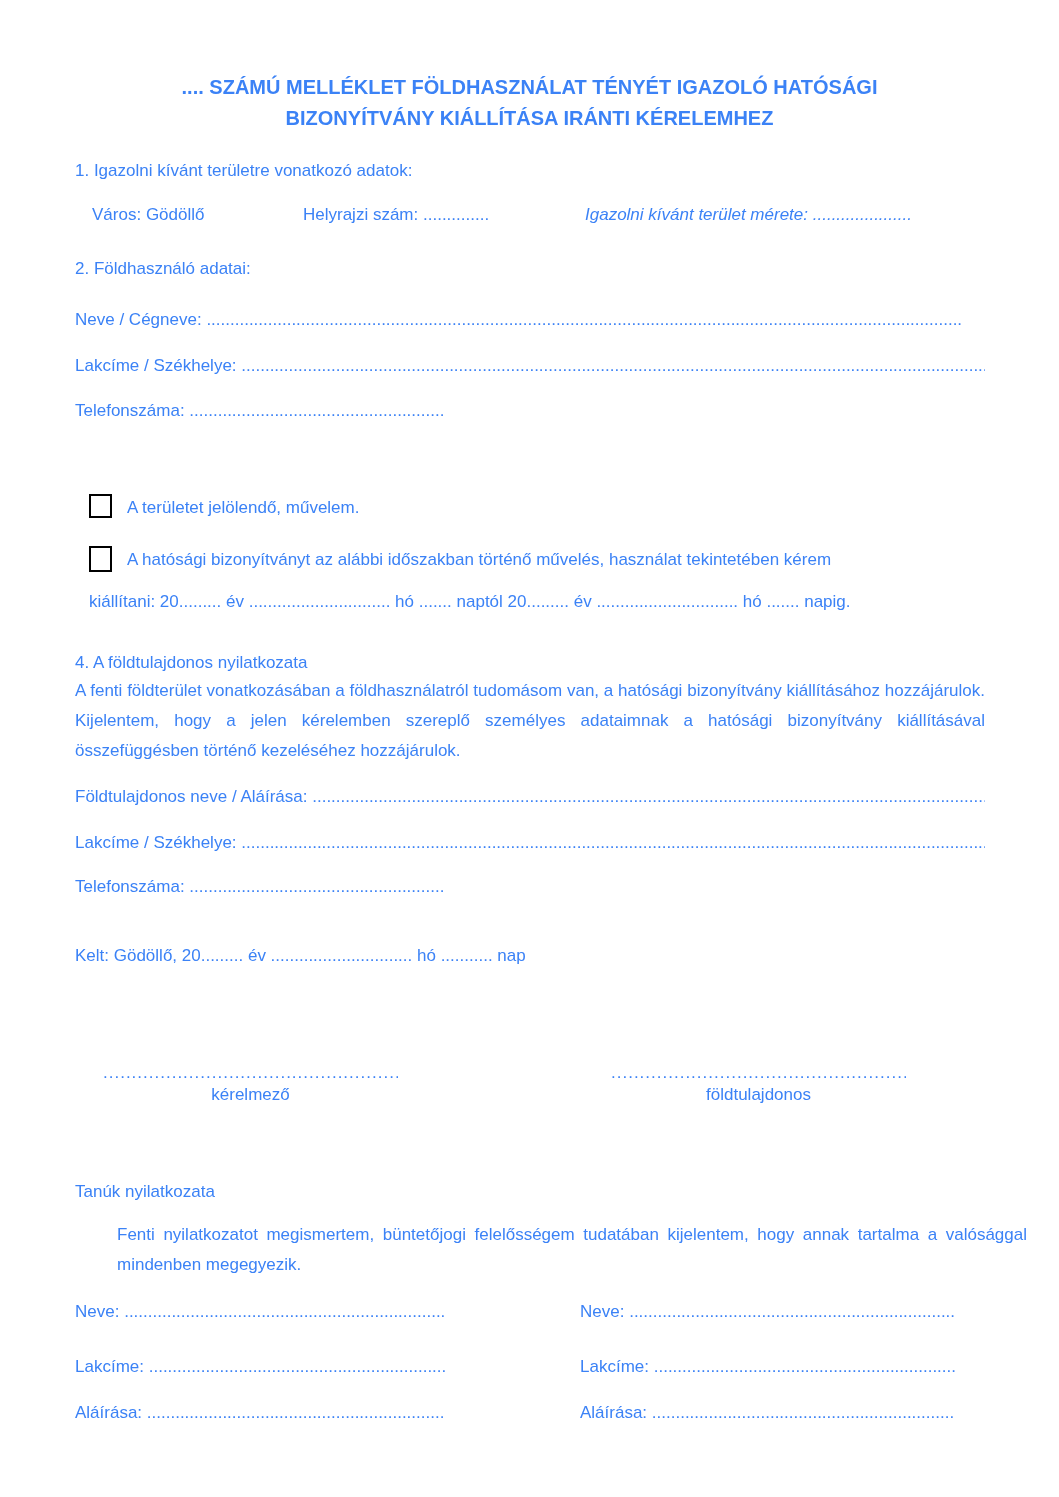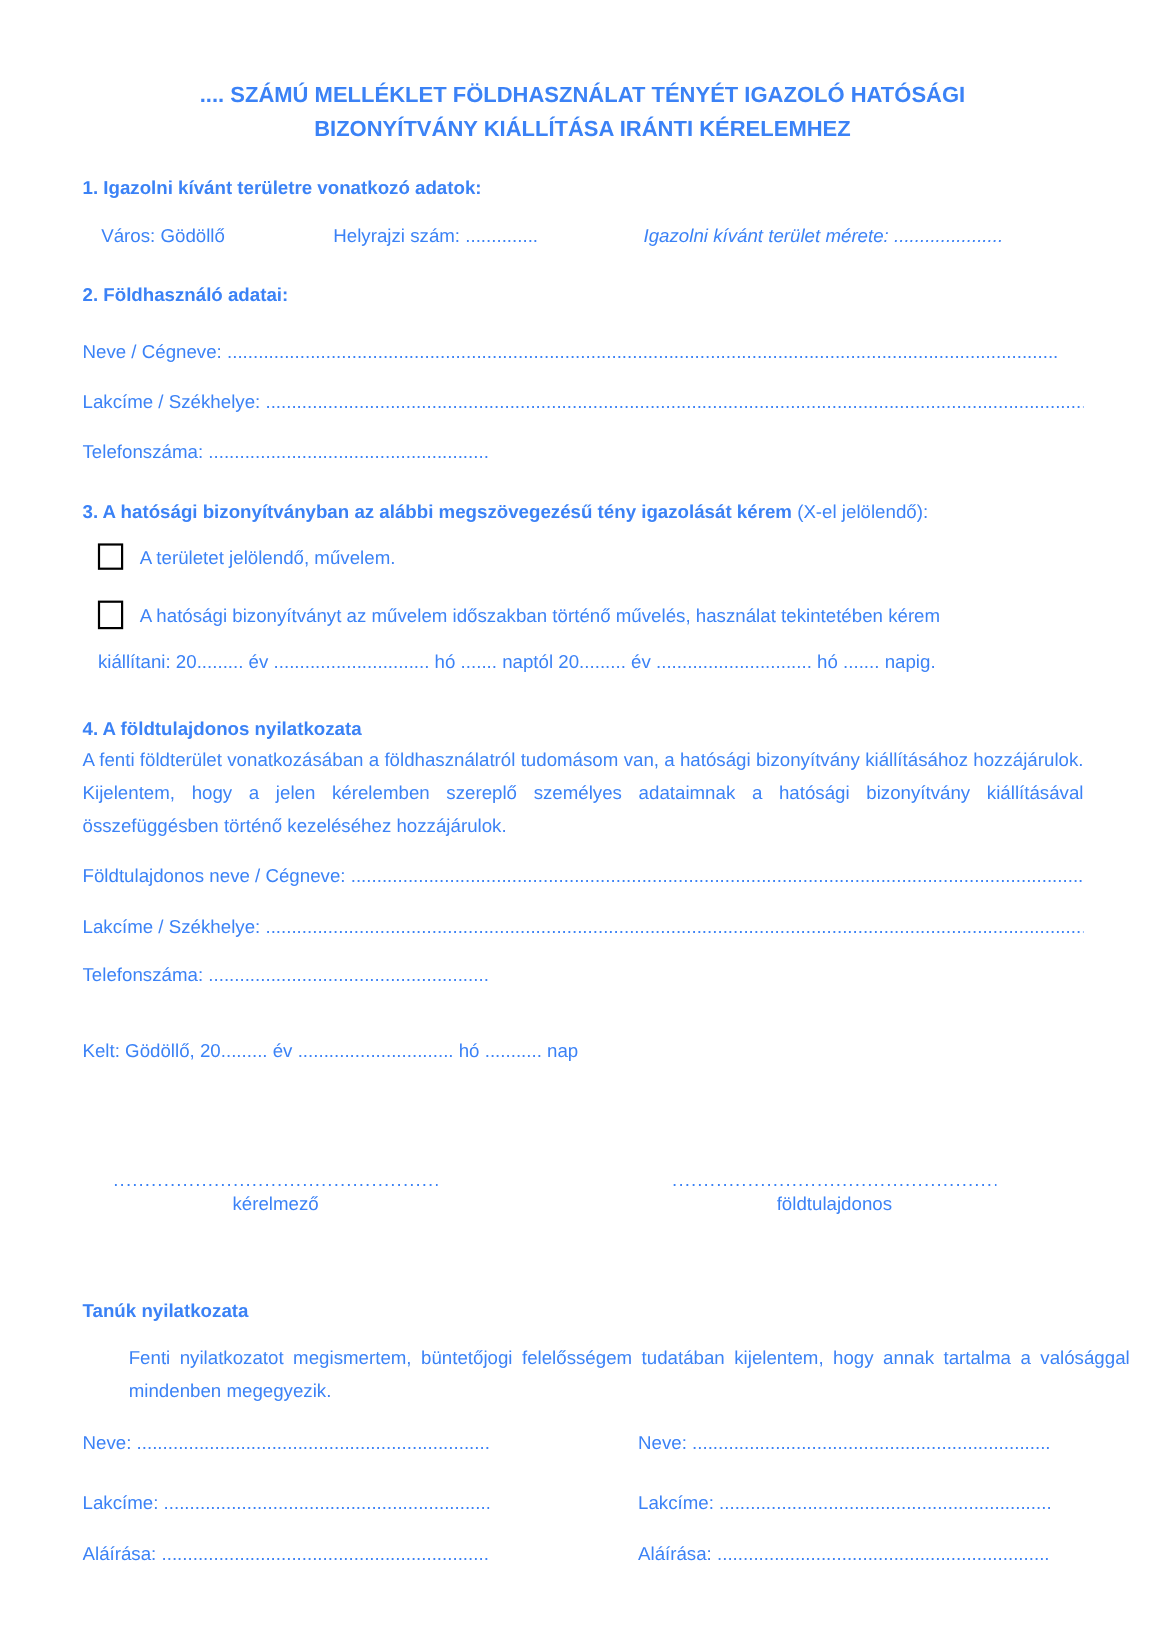--- a/index.html
+++ b/index.html
@@ -7,21 +7,21 @@
     position:relative;
     width:1059px;
     height:1497px;
     background:#ffffff;
     color:#3b82f6;
     font-family:"Liberation Sans", sans-serif;
     font-size:17px;
     overflow:hidden;
   }
   .abs{position:absolute;}
-  .b{font-weight:bold;}
+  .b{font-weight:normal;}
   .clip{white-space:nowrap;overflow:hidden;}
   .title{
     left:0;width:1059px;text-align:center;
     font-weight:bold;font-size:20px;line-height:31px;
   }
   .para{width:910px;text-align:justify;line-height:30px;}
   .checkbox{
     width:19px;height:20px;
     border:2px solid #000;background:#fff;
   }
@@ -61,37 +61,33 @@
   </div>
   <div class="abs clip" style="left:75px;top:356px;width:910px;">
     <span>Lakcíme / Székhelye:</span>
     <span>................................................................................................................................................................</span>
   </div>
   <div class="abs clip" style="left:75px;top:401px;width:370px;">
     <span>Telefonszáma:</span>
     <span>............................................................</span>
   </div>
 
-  <div class="abs clip" style="left:75px;top:456px;width:940px;">
-    <span class="b">3. A hatósági bizonyítványban az alábbi megszövegezésű tény igazolását kérem</span>
-    <span>(X-el jelölendő):</span>
-  </div>
 
   <div class="abs checkbox" style="left:89px;top:494px;"></div>
   <div class="abs" style="left:127px;top:498px;">A területet jelölendő, művelem.</div>
 
   <div class="abs checkbox" style="left:89px;top:546px;height:22px;"></div>
-  <div class="abs" style="left:127px;top:550px;">A hatósági bizonyítványt az művelem időszakban történő művelés, használat tekintetében kérem</div>
+  <div class="abs" style="left:127px;top:550px;">A hatósági bizonyítványt az alábbi időszakban történő művelés, használat tekintetében kérem</div>
   <div class="abs clip" style="left:89px;top:592px;width:900px;">kiállítani: 20......... év .............................. hó  ....... naptól 20......... év .............................. hó  ....... napig.</div>
 
   <div class="abs b" style="left:75px;top:653px;">4. A földtulajdonos nyilatkozata</div>
   <div class="abs para" style="left:75px;top:676px;">A fenti földterület vonatkozásában a földhasználatról tudomásom van, a hatósági bizonyítvány kiállításához hozzájárulok. Kijelentem, hogy a jelen kérelemben szereplő személyes adataimnak a hatósági bizonyítvány kiállításával összefüggésben történő kezeléséhez hozzájárulok.</div>
 
   <div class="abs clip" style="left:75px;top:787px;width:910px;">
-    <span>Földtulajdonos neve / Cégneve:</span>
+    <span>Földtulajdonos neve / Aláírása:</span>
     <span>................................................................................................................................................................</span>
   </div>
   <div class="abs clip" style="left:75px;top:833px;width:910px;">
     <span>Lakcíme / Székhelye:</span>
     <span>................................................................................................................................................................</span>
   </div>
   <div class="abs clip" style="left:75px;top:877px;width:370px;">
     <span>Telefonszáma:</span>
     <span>............................................................</span>
   </div>

